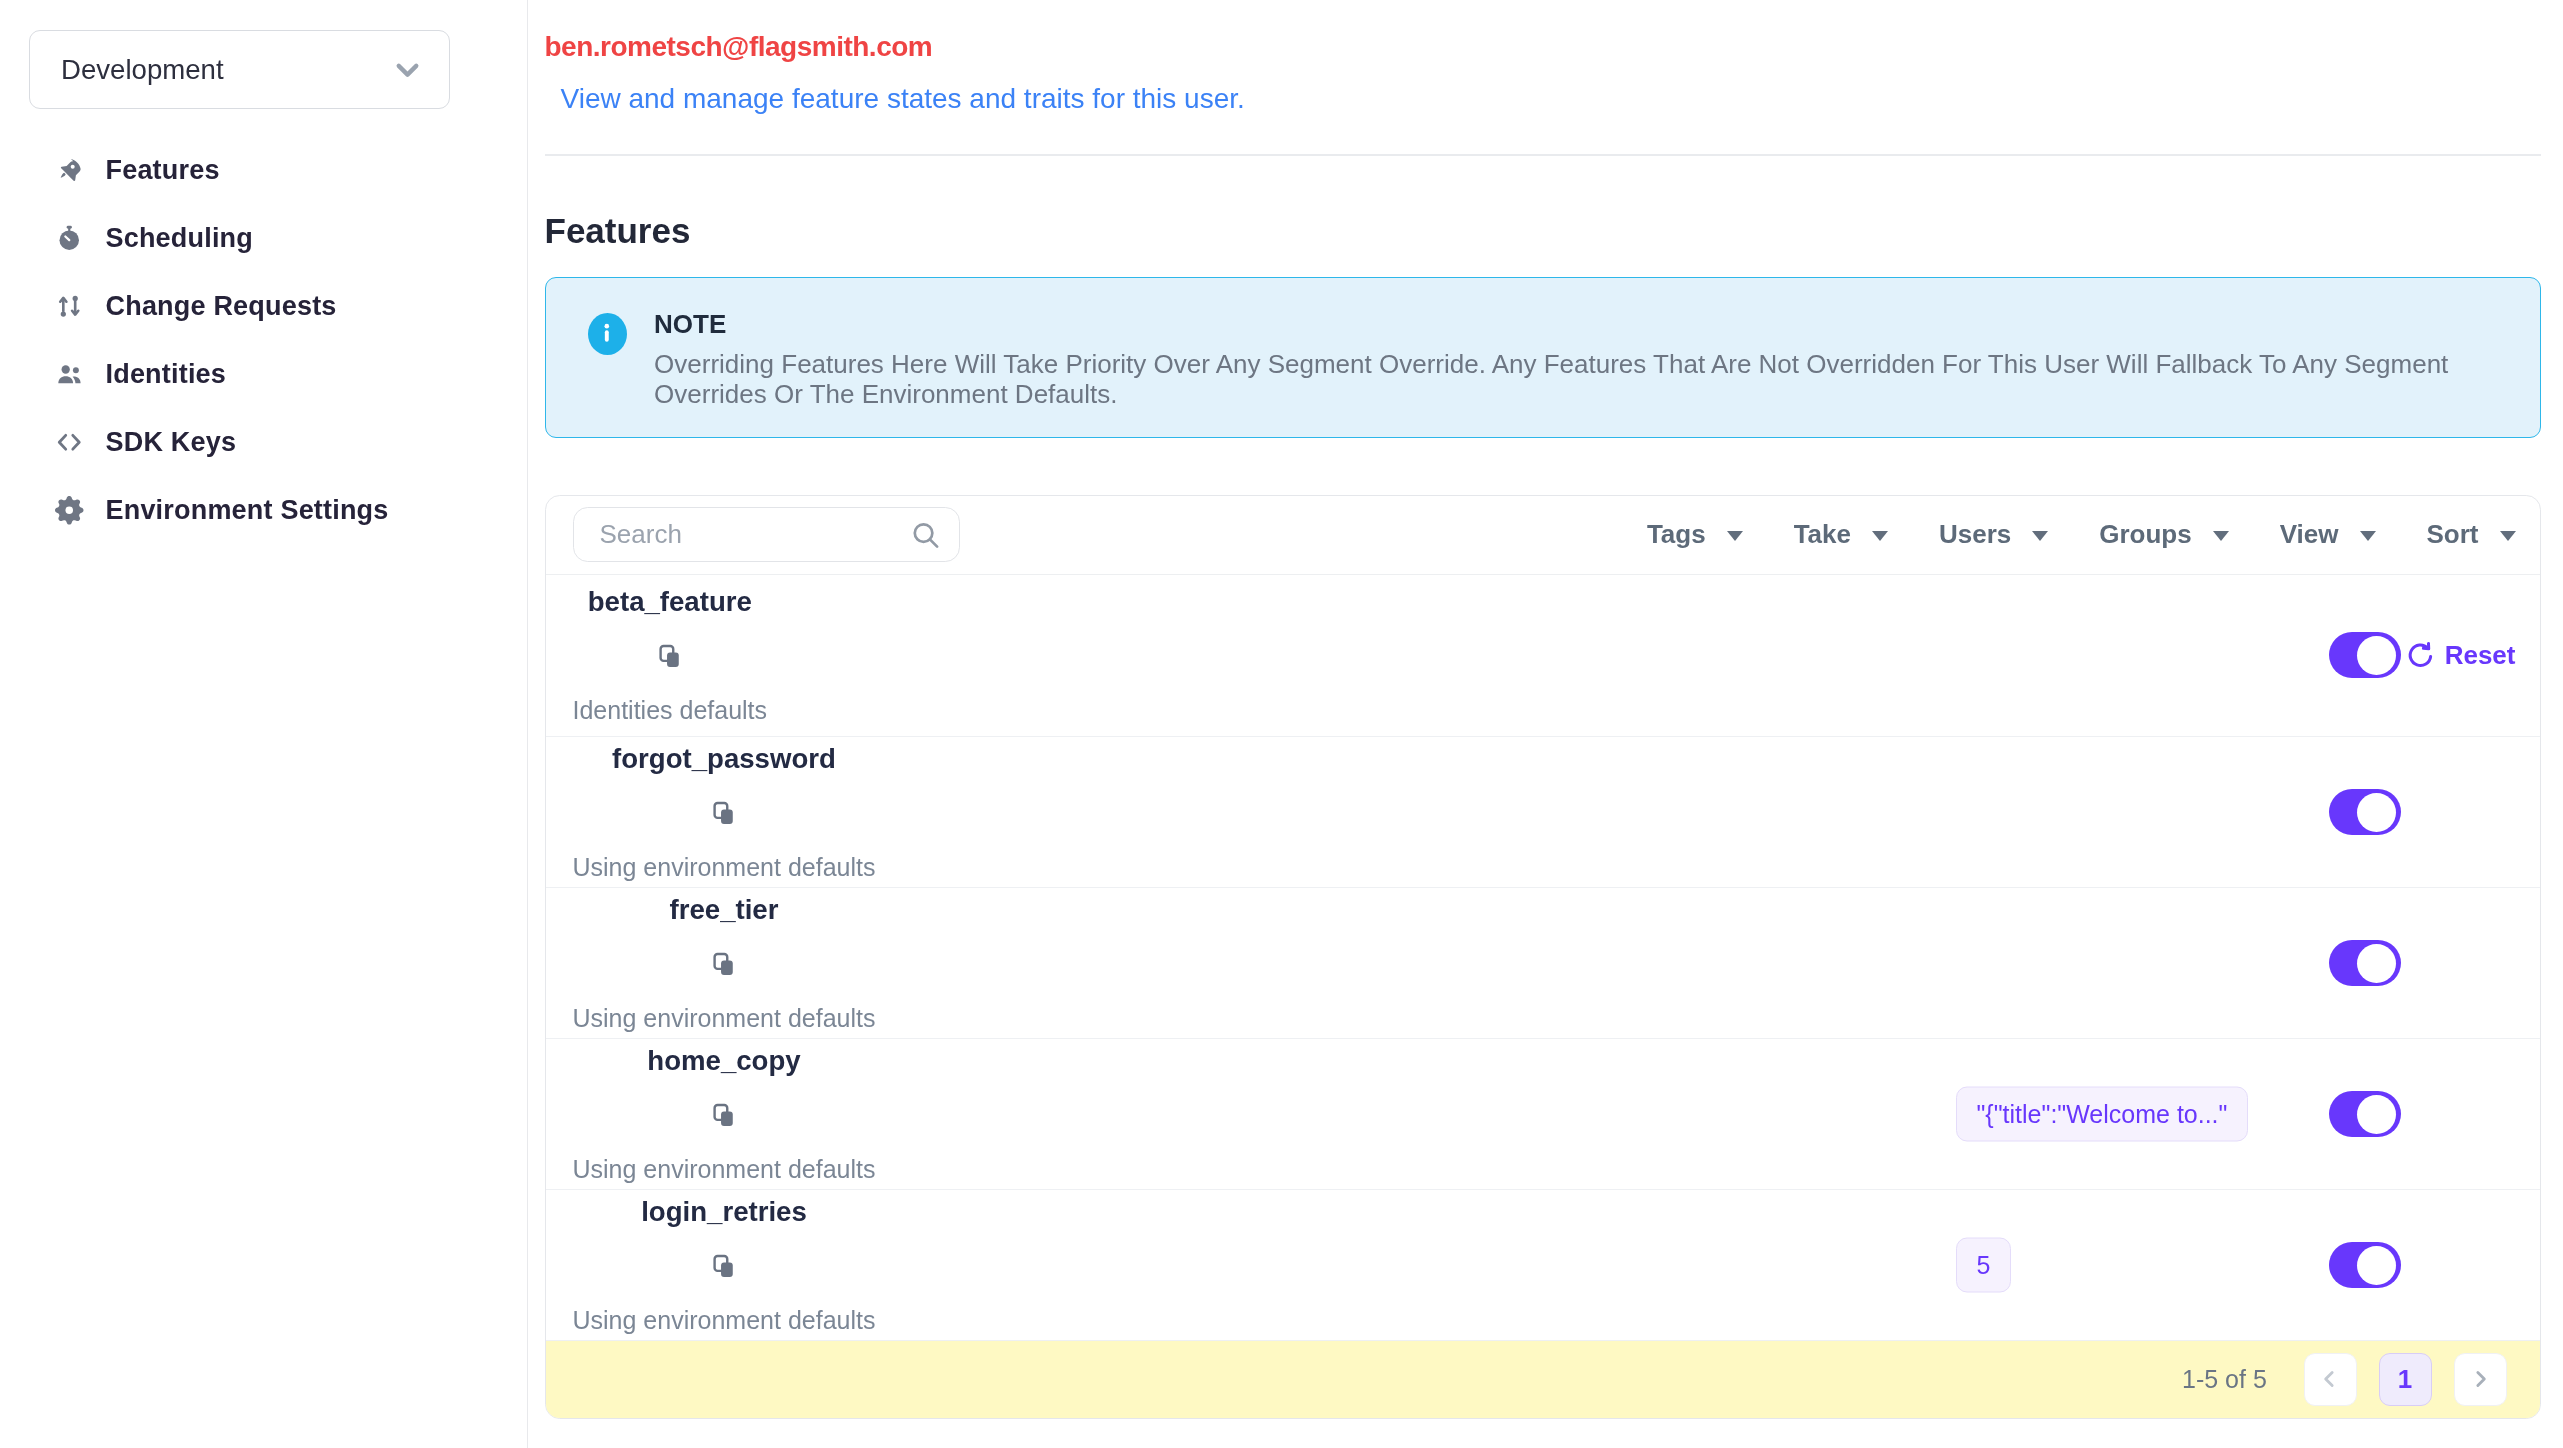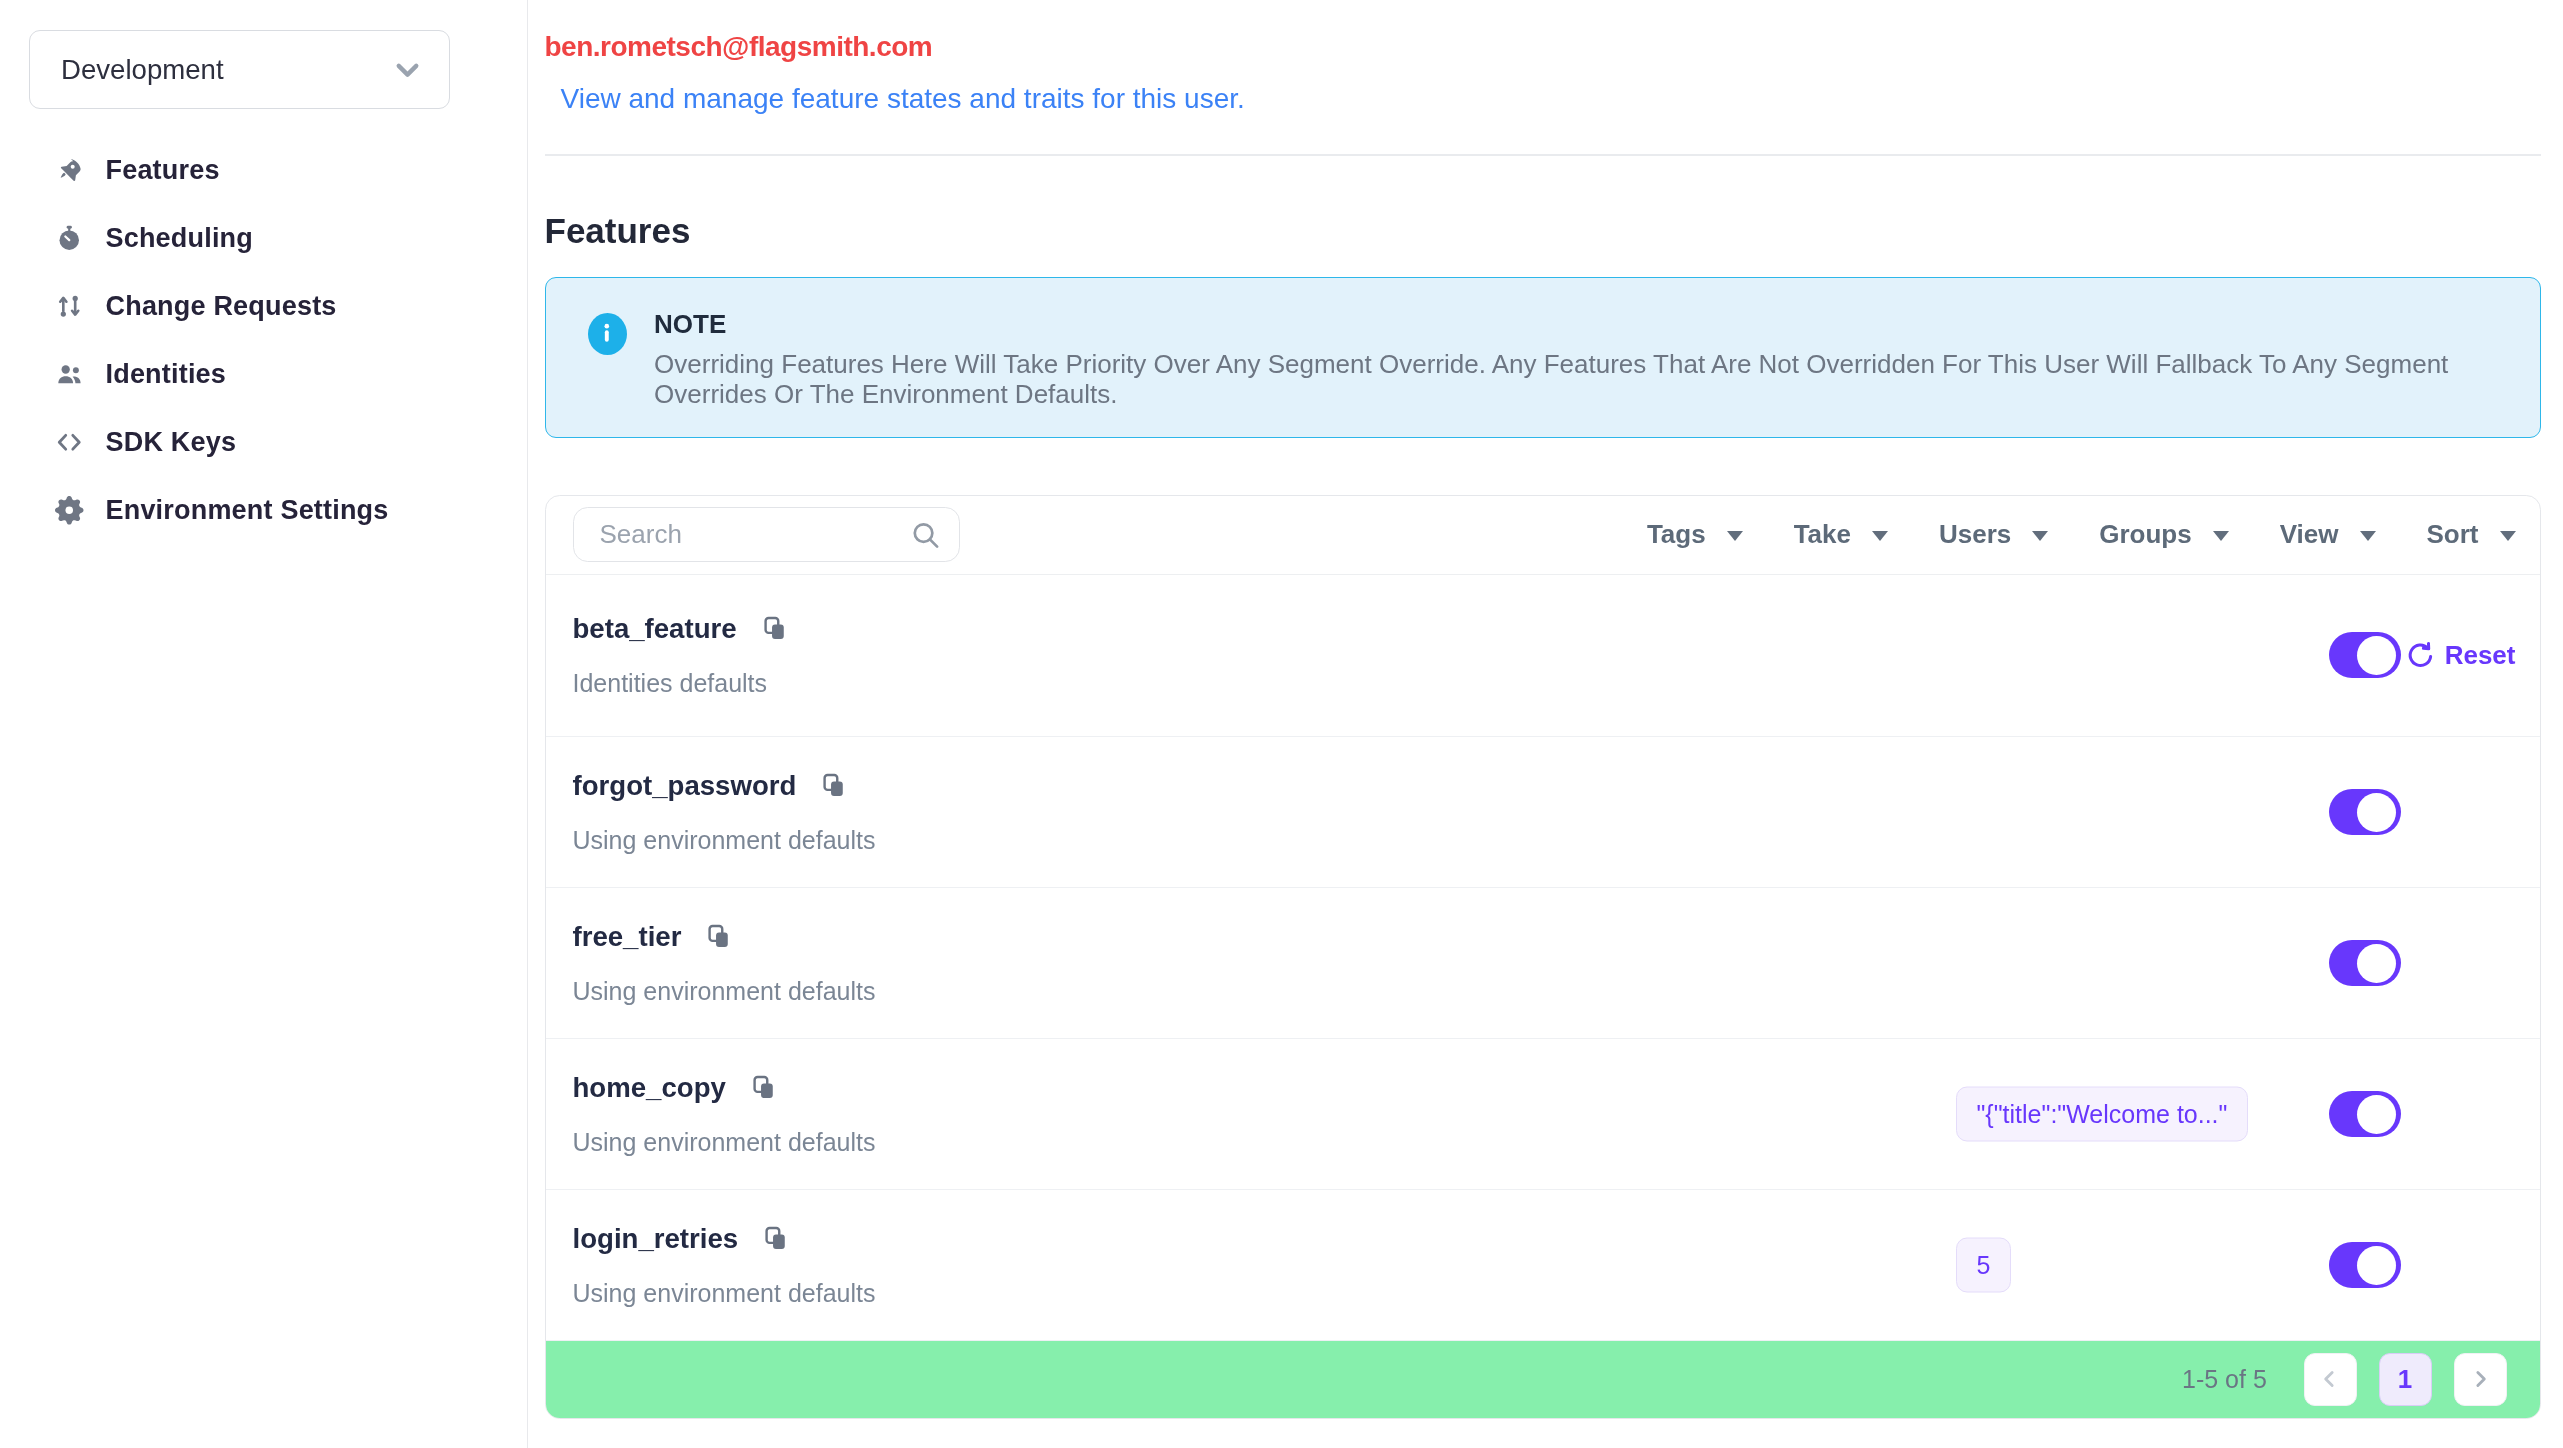--- a/index.html
+++ b/index.html
@@ -49,38 +49,38 @@
   .search .mag { position:absolute; right:18.4px; top:50%; transform:translateY(-50%); width:31px; height:31px; }
   .filters { display:flex; align-items:center; gap:51px; }
   .filter { display:flex; align-items:center; gap:21px; font-size:26px; font-weight:700; color:#5d6a79;
     background:none; border:none; cursor:pointer; font-family:inherit; padding:0; }
   .caret { width:0; height:0; border-left:8.3px solid transparent; border-right:8.3px solid transparent;
     border-top:10px solid #626e7d; margin-top:2.8px; }
 
   .row { position:relative; height:151px; border-bottom:1.8px solid #eef0f3; background:#fff; }
   .row:first-child { height:162px; }
   .row-left { position:absolute; left:27px; top:50%; transform:translateY(-50%); }
-  .name-line { display:flex; align-items:center; gap:24px; }
+  .name-line { display:flex; align-items:center; gap:24px;flex-direction:column; }
   .feature-name { font-size:27.6px; font-weight:700; color:#232a43; cursor:pointer; }
   .copy-icon { cursor:pointer; display:inline-flex; }
   .copy-icon svg { width:27.6px; height:30px; color:#6a7382; }
   .feature-status { font-size:25px; color:#7b8695; margin-top:24px; }
   .value-chip { position:absolute; left:1410px; top:50%; transform:translateY(-50%);
     background:#f6f2fe; border:1.8px solid #e4dcfa; border-radius:11px; padding:12px 20px;
     font-size:25px; color:var(--accent); white-space:nowrap; cursor:pointer; }
   .toggle { position:absolute; right:139px; top:50%; transform:translateY(-50%);
     width:72px; height:46px; border-radius:24px; background:#c8ccd4; cursor:pointer; }
   .toggle.on { background:var(--accent); }
   .knob { position:absolute; top:3.7px; right:4.6px; width:39px; height:39px; border-radius:50%; background:#fff; }
   .reset { position:absolute; right:24px; top:50%; transform:translateY(-50%);
     display:flex; align-items:center; gap:9.2px; color:var(--accent); font-size:26px; font-weight:700; cursor:pointer; }
   .reset svg { width:29px; height:29px; }
 
   .panel-footer { height:77px; display:flex; align-items:center; justify-content:flex-end;
-    gap:22px; padding-right:33px; background:#86efac; }
+    gap:22px; padding-right:33px; background:#fef9c3; }
   .page-summary { font-size:25px; color:#6a7584; margin-right:14.7px; }
   .page-btn { width:53px; height:53px; border-radius:11px; display:flex; align-items:center;
     justify-content:center; background:#fff; border:1.8px solid #f0f1f4; cursor:pointer; font-family:inherit; }
   .page-btn svg { width:26px; height:26px; }
   .page-btn.current { background:#efebfc; border:1.8px solid #d8cdf6; color:var(--accent);
     font-weight:700; font-size:26px; }
 </style>
 </head>
 <body style="--accent: #6837fc; --note-bg: #e2f2fb; --note-border: #2eb7ea; --info: #1db0e9;">
 

